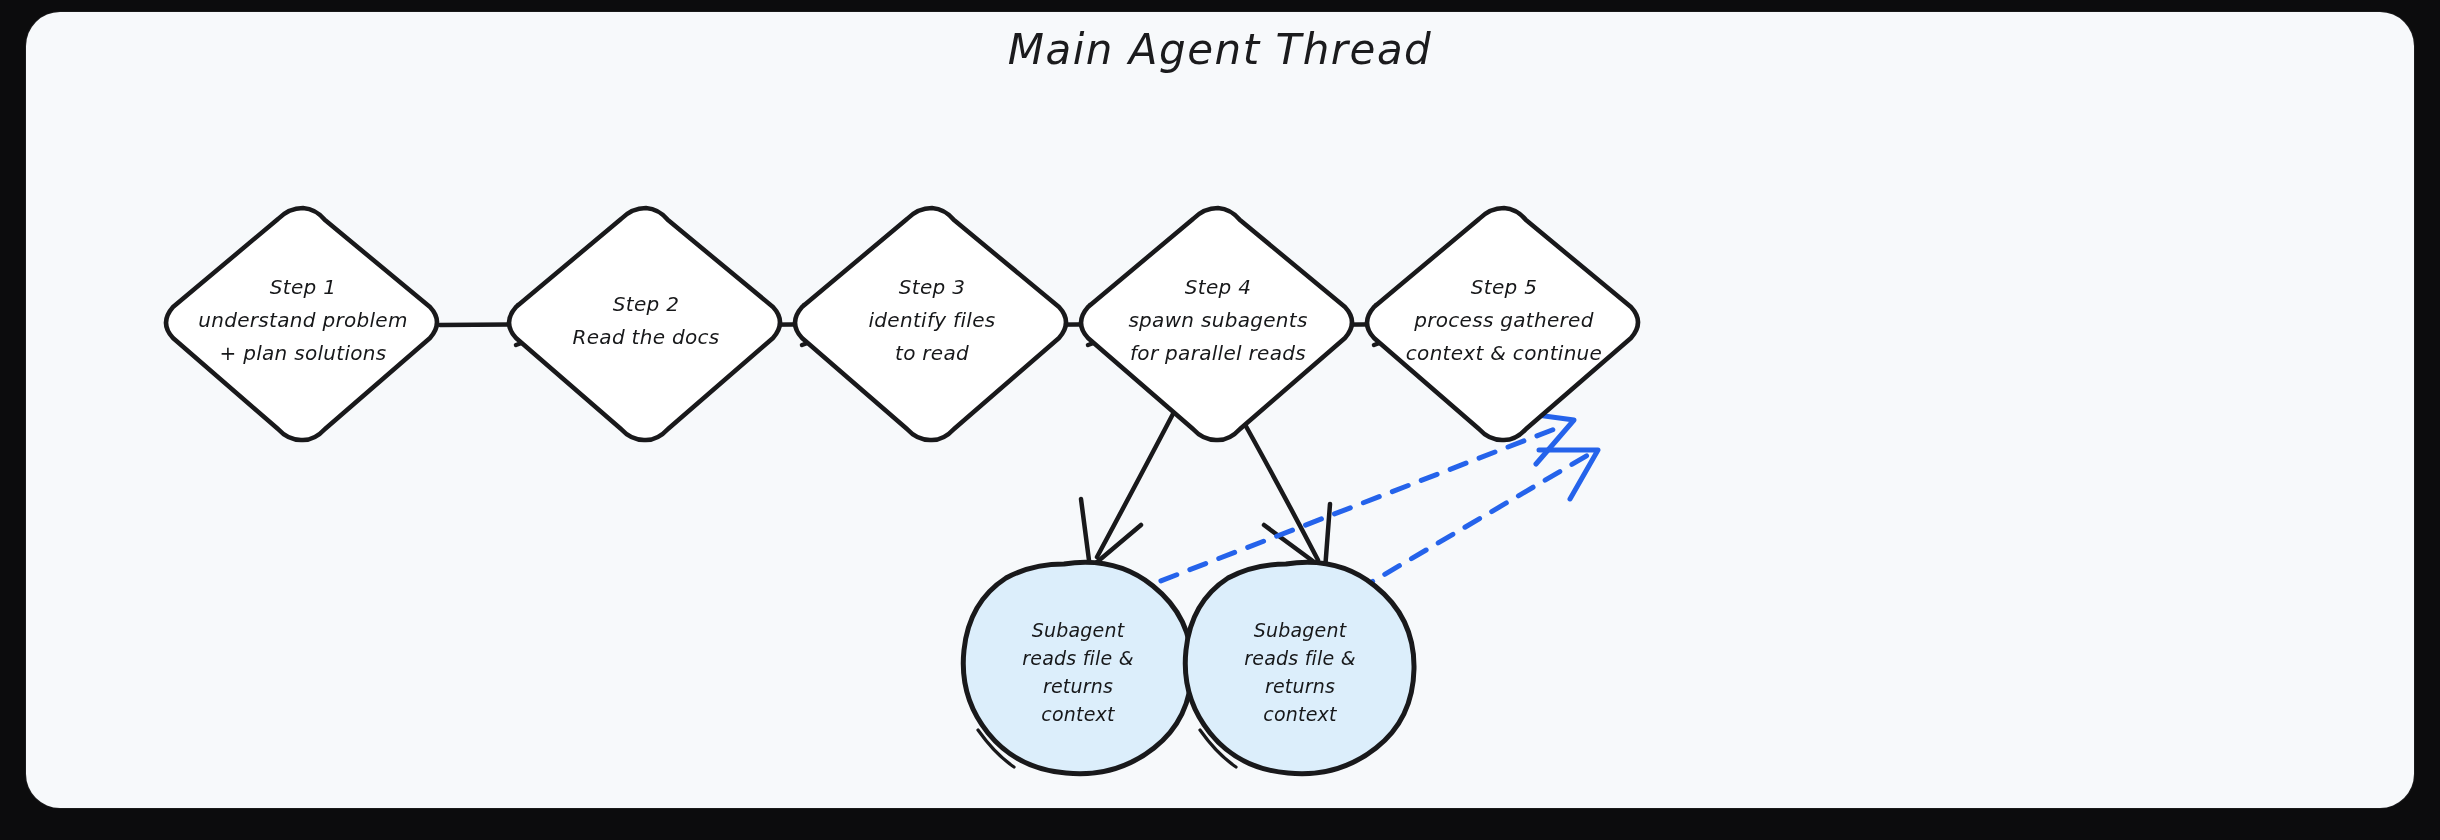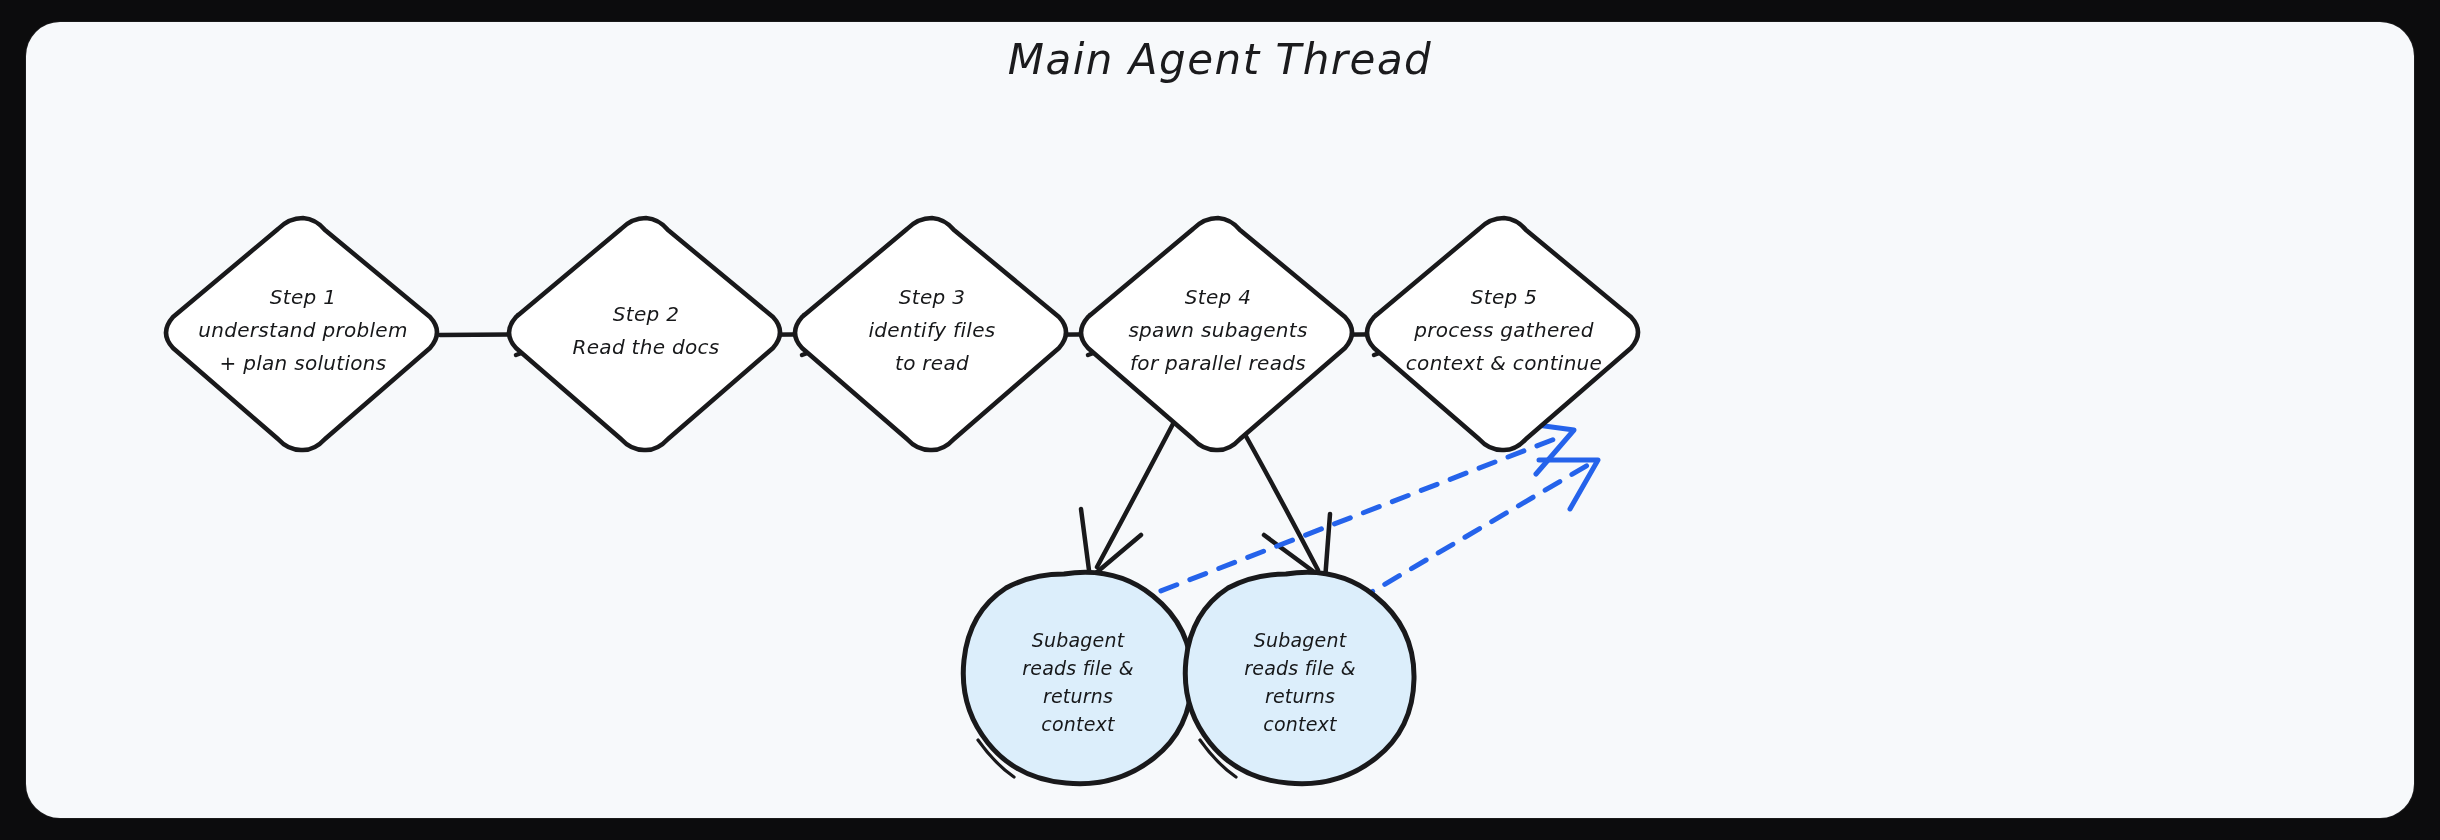--- a/index.html
+++ b/index.html
@@ -15,21 +15,21 @@
   }
   #screen {
     position: relative;
     width: 2440px;
     height: 840px;
     background: #0c0c0d;
   }
   #canvas-panel {
     position: absolute;
     left: 26px;
-    top: 22px;
+    top: 12px;
     width: 2388px;
     height: 796px;
     background: #f7f9fb;
     border-radius: 34px;
     box-shadow: 0 0 0 1px rgba(255,255,255,0.06);
     overflow: hidden;
   }
   #diagram-svg {
     position: absolute;
     left: 0;

